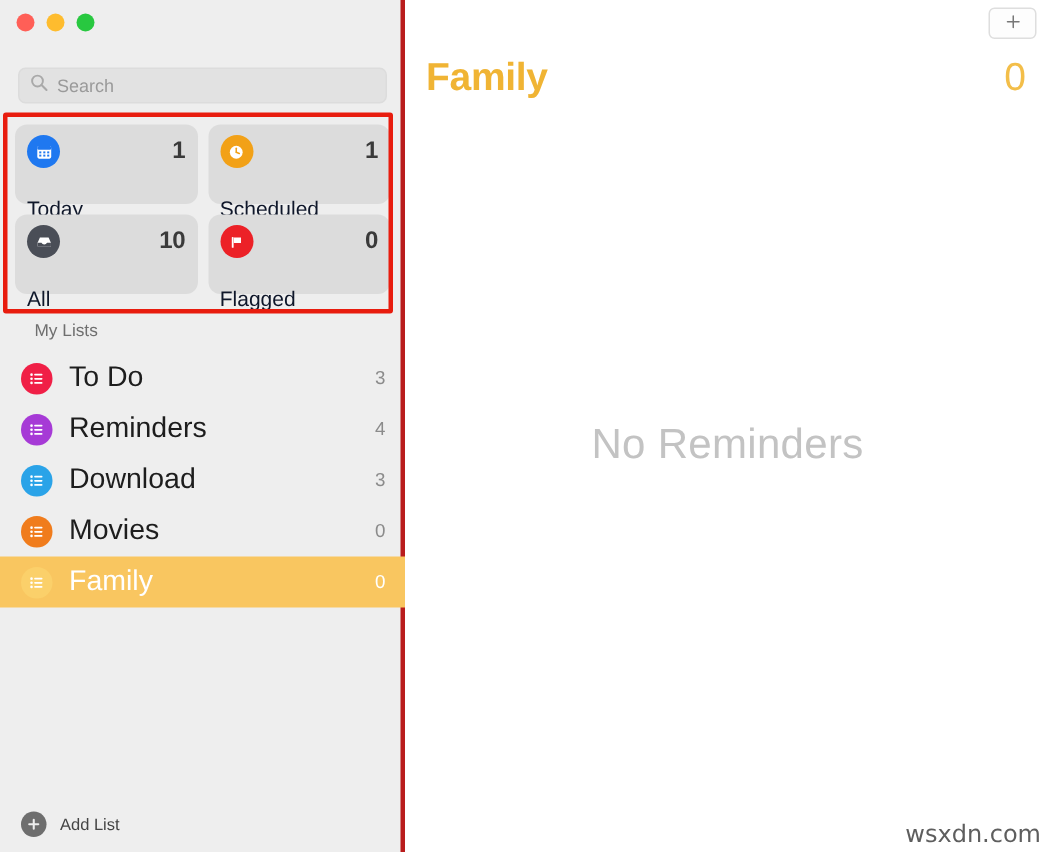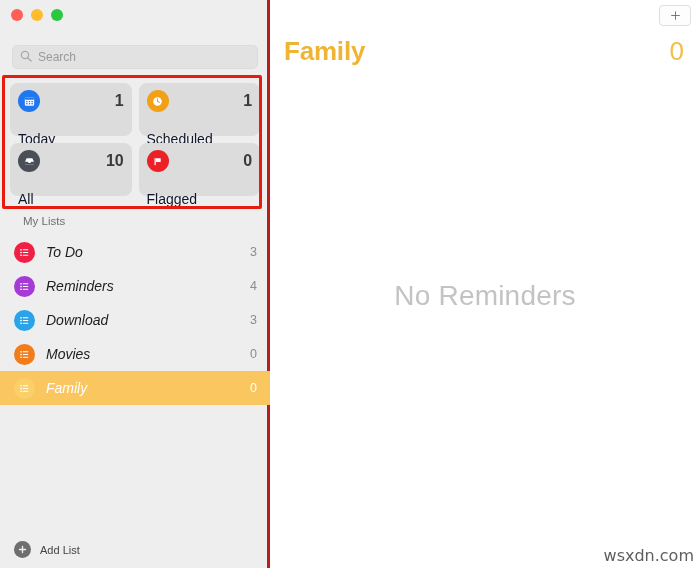--- a/index.html
+++ b/index.html
@@ -180,26 +180,25 @@
     width: 21px;
     height: 21px;
     border-radius: 50%;
     flex: 0 0 auto;
     display: flex;
     align-items: center;
     justify-content: center;
     margin-right: 11px;
   }
   .list-name {
-    font-size: 14px;
+    font-size: 19px;
     color: #1d1d1d;
     flex: 1 1 auto;
     white-space: nowrap;
     overflow: hidden;
-    font-style: italic;
   }
   .list-row.selected .list-name { color: #ffffff; }
   .list-count {
     font-size: 12.5px;
     color: #8b8b8b;
     flex: 0 0 auto;
   }
   .list-row.selected .list-count { color: #ffffff; }
 
   

